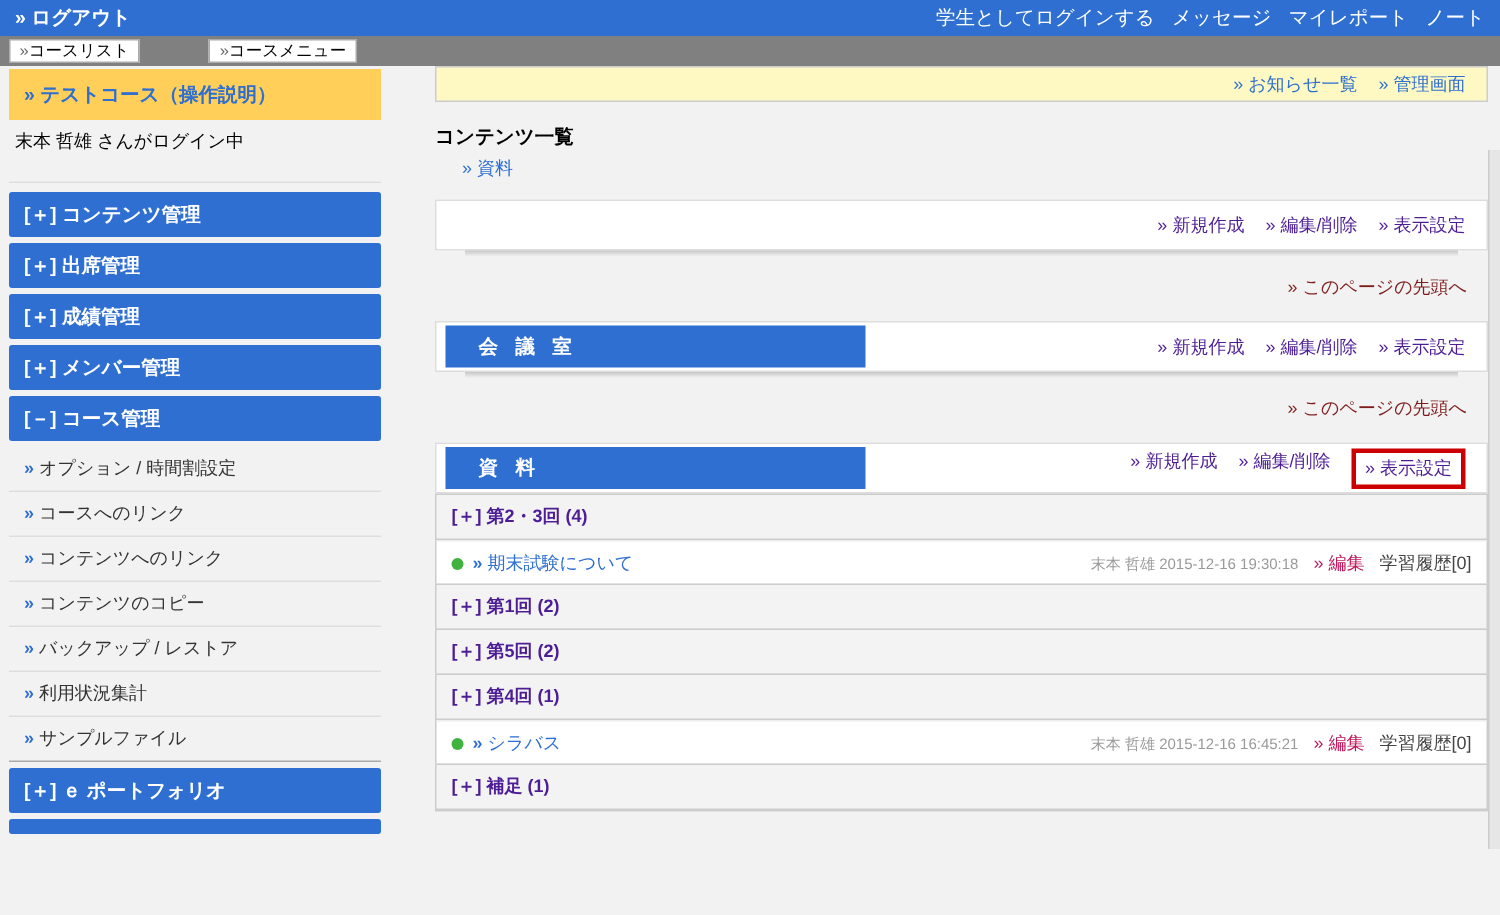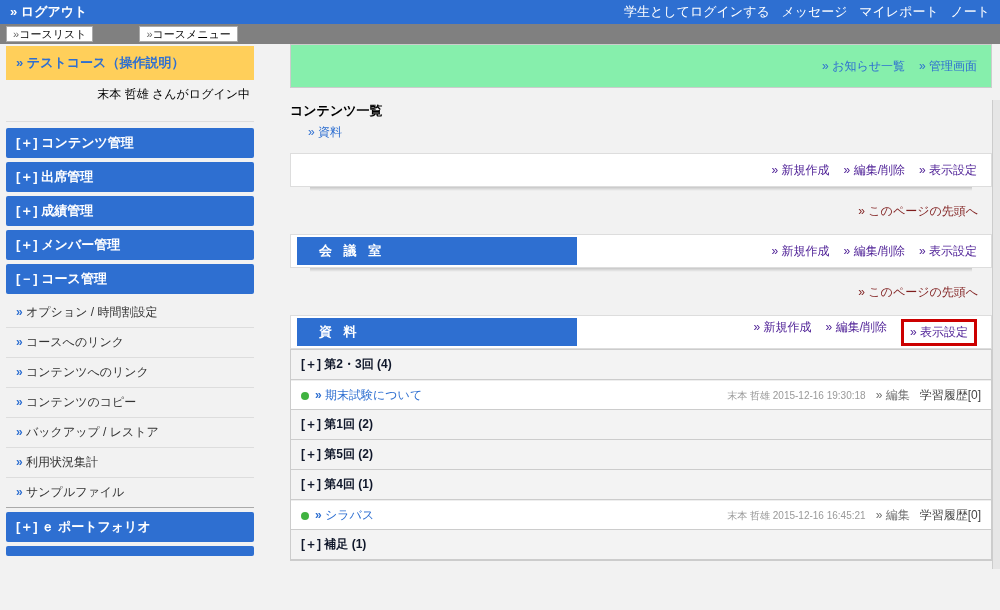--- a/index.html
+++ b/index.html
@@ -11,54 +11,54 @@
   .logout-chev { font-weight: bold; }
 
   .breadcrumb { background: #808080; height: 20px; display: flex; align-items: center; padding: 0 6px; gap: 44px; }
   .bc-item { background: #fff; border: 1px solid #aaa; padding: 0 6px; font-size: 11px; height: 16px; line-height: 15px; margin-right: 2px; }
   .bc-arrow { color: #666; }
 
   .page { display: flex; }
   .sidebar { width: 260px; padding: 0 6px 6px 6px; }
   .course-title { background: #ffcf5a; color: #2e6fd1; font-weight: bold; padding: 8px 10px; margin-top: 2px; font-size: 13px; }
   .course-title .chev { color: #2e6fd1; }
-  .login-status { text-align: right; padding: 6px 4px 18px 4px; font-size: 12px; border-bottom: 1px solid #ddd; margin-bottom: 6px; }
+  .login-status { text-align: left; padding: 6px 4px 18px 4px; font-size: 12px; border-bottom: 1px solid #ddd; margin-bottom: 6px; }
 
   .nav-item { background: #2e6fd1; color: #fff; padding: 6px 10px; margin-bottom: 4px; font-weight: bold; border-radius: 2px; font-size: 13px; cursor: pointer; }
   .sub-list { border-bottom: 1px solid #aaa; margin-bottom: 4px; }
   .sub-item { border-bottom: 1px solid #ddd; padding: 6px 10px; color: #333; cursor: pointer; }
   .sub-item .chev2 { color: #2e6fd1; font-weight: bold; }
   .sub-item:last-child { border-bottom: none; }
 
   .main { flex: 1; padding: 0 8px 0 30px; position: relative; }
   .scroll-hint { position: absolute; right: 0; top: 56px; bottom: 0; width: 8px; background: #e6e6e6; border-left: 1px solid #ccc; }
-  .info-box { border: 1px solid #ccc; background: #86efac; height: 44px; margin-bottom: 12px; }
+  .info-box { border: 1px solid #ccc; background: #fef9c3; height: 24px; margin-bottom: 12px; }
 
   .contents-title { font-weight: bold; font-size: 13px; padding: 2px 0; }
   .contents-link { color: #2e6fd1; margin-left: 18px; display: inline-block; padding: 2px 0 12px 0; cursor: pointer; }
 
   .section { margin-bottom: 8px; }
   .section-head { display: flex; align-items: center; background: #fff; border: 1px solid #ddd; height: 34px; }
   .section-tab { background: #2e6fd1; color: #fff; font-weight: bold; padding: 0 22px; height: 28px; display: flex; align-items: center; min-width: 280px; letter-spacing: 4px; font-size: 13px; margin-left: 6px; }
   .section-actions { flex: 1; display: flex; justify-content: flex-end; gap: 14px; padding-right: 14px; }
   .section-actions span { color: #4c1d95; cursor: pointer; }
   .section-shadow { height: 4px; background: linear-gradient(to bottom, rgba(0,0,0,.18), transparent); margin: 0 20px; }
   .to-top { text-align: right; color: #7f1d1d; padding: 4px 14px 14px 0; cursor: pointer; }
 
   .highlight-box { border: 3px solid #c00; padding: 2px 6px; display: inline-block; }
 
   .panel { border: 1px solid #ccc; background: #fff; }
-  .panel-sub { border: 1px solid #ccc; background: #f3f3f3; padding: 6px 10px; font-weight: bold; color: #0f172a; font-size: 12px; margin: -1px; margin-bottom: 0; }
+  .panel-sub { border: 1px solid #ccc; background: #f3f3f3; padding: 6px 10px; font-weight: bold; color: #4c1d95; font-size: 12px; margin: -1px; margin-bottom: 0; }
   .panel-row { display: flex; align-items: center; padding: 6px 10px; border-top: 1px solid #eee; font-size: 12px; }
   .dot { width: 8px; height: 8px; border-radius: 50%; background: #3fb23f; margin-right: 6px; }
   .row-link { color: #2e6fd1; cursor: pointer; }
   .row-link .chev2 { font-weight: bold; }
   .row-spacer { flex: 1; }
   .row-meta { color: #999; font-size: 10px; margin-right: 10px; }
-  .row-edit { color: #737373; margin-right: 10px; cursor: pointer; }
+  .row-edit { color: #be185d; margin-right: 10px; cursor: pointer; }
   .row-history { color: #444; }
 </style>
 </head>
 <body>
 
 <div class="topbar">
   <div class="left">
     <span class="logout-chev">»</span>
     <span>ログアウト</span>
   </div>

